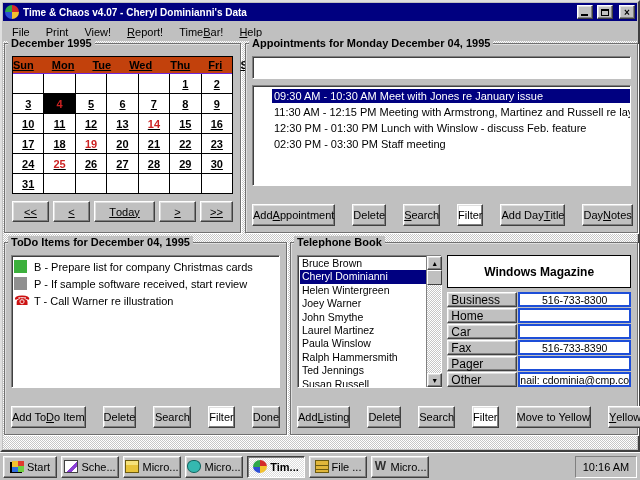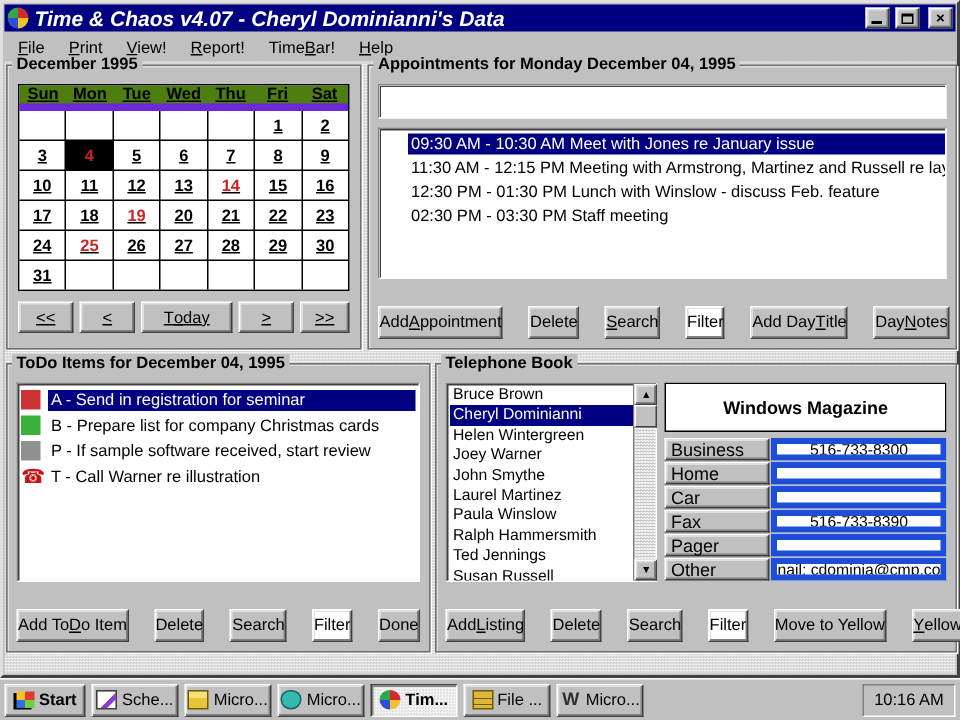--- a/index.html
+++ b/index.html
@@ -6,21 +6,21 @@
   html,body { background:#808080; }
   .screen { position:relative; width:640px; height:480px; overflow:hidden;
             font-family:"Liberation Sans", sans-serif; font-size:11px; color:#000; }
 
   
   .window { position:absolute; left:0; top:0; width:640px; height:452px;
             background:#c0c0c0;
             border:2px solid; border-color:#dfdfdf #404040 #404040 #dfdfdf; }
   .titlebar { height:18px; margin:1px; background:#000080; color:#fff;
               display:flex; align-items:center; padding:0 2px; gap:4px; }
-  .titlebar .title { font-weight:bold; font-size:14px; flex:1; white-space:nowrap; overflow:hidden;font-style:italic; }
+  .titlebar .title { font-weight:bold; font-size:10px; flex:1; white-space:nowrap; overflow:hidden; }
   .app-icon { width:14px; height:14px; border-radius:50%;
               background:conic-gradient(#d42a2a 0 25%, #f2c12e 0 50%, #2e4fd4 0 75%, #2ea84a 0); }
   .wb { width:16px; height:14px; background:#c0c0c0; position:relative;
         border:1px solid; border-color:#fff #404040 #404040 #fff;
         box-shadow:inset -1px -1px 0 #808080, inset 1px 1px 0 #dfdfdf;
         display:flex; align-items:center; justify-content:center;
         font-size:10px; font-weight:bold; color:#000; }
   .wb-close { margin-left:2px; }
   .mingl { position:absolute; left:3px; bottom:2px; width:7px; height:2px; background:#000; }
   .maxgl { width:8px; height:7px; border:1px solid #000; border-top:2px solid #000; }
@@ -45,21 +45,21 @@
          height:22px; cursor:default; }
   .btn.white { background:#fff; }
   .sunken { background:#fff; border:1px solid; border-color:#808080 #fff #fff #808080;
             box-shadow:inset 1px 1px 0 #404040; }
 
   
   #grp-calendar { left:1px; top:2px; width:237px; height:190px; padding:12px 7px 6px 7px;
                   display:flex; flex-direction:column;text-decoration:underline; }
   .cal { border:1px solid #000; background:#fff; }
   .cal-head { display:grid; grid-template-columns:repeat(7,1fr); height:17px;
-              border-bottom:5px solid #6d28d9; background:#4d7c0f; }
+              border-bottom:1px solid #6d28d9; background:#c2410c;gap:18px; }
   .cal-head span { display:flex; align-items:center; justify-content:center; font-weight:bold; }
   .cal-grid { display:grid; grid-template-columns:repeat(7,1fr); grid-auto-rows:19px;
               gap:1px; background:#000; }
   .cc { background:#fff; display:flex; align-items:center; justify-content:center;
         font-weight:bold; font-size:11px; }
   .cc.sel { background:#000; color:#cc2222; }
   .cc.red { color:#cc2222; }
   .cal-nav { display:flex; gap:4px; margin-top:7px; }
   .cal-nav .btn { height:21px; }
 
@@ -99,31 +99,31 @@
   .sb-btn { width:15px; height:14px; font-size:7px; flex:none; }
   .sb-thumb { width:15px; height:15px; flex:none; background:#c0c0c0;
               border:1px solid; border-color:#fff #404040 #404040 #fff; }
   .sb-fill { flex:1; }
   .details { flex:1; display:flex; flex-direction:column; }
   .wm-box { height:40px; border:1px solid #000; background:#fff; margin-bottom:4px;
             display:flex; align-items:center; justify-content:center;
             font-weight:bold; font-size:12px; }
   .frow { display:flex; height:15px; margin-bottom:1px; gap:1px; }
   .fld-btn { width:70px; height:15px; justify-content:flex-start; padding-left:3px; font-size:12px; flex:none; }
-  .fval { flex:1; background:#fff; border:4px solid #1d4ed8; display:flex; align-items:center;
-          justify-content:center; font-size:10.5px; white-space:nowrap; overflow:hidden;text-decoration:underline; }
+  .fval { flex:1; background:#fff; border:2px solid #1d4ed8; display:flex; align-items:center;
+          justify-content:center; font-size:10.5px; white-space:nowrap; overflow:hidden; }
   .fval.left { justify-content:flex-start; }
 
   
   .taskbar { position:absolute; left:0; top:452px; width:640px; height:28px;
              background:#c0c0c0; border-top:1px solid #fff; display:flex;
              align-items:center; padding:0 3px; gap:4px; }
   .task { height:22px; padding:0 4px; display:flex; align-items:center; gap:3px;
           overflow:hidden; }
-  .task-start { width:54px; font-weight:bold; }
+  .task-start { width:54px; font-weight:normal; }
   .task-app { width:58px; }
   .task.active { border-color:#404040 #fff #fff #404040;
                  box-shadow:inset 1px 1px 0 #808080;
                  background:conic-gradient(#fff 0 25%, #dcdcdc 0 50%, #fff 0 75%, #dcdcdc 0) 0 0/2px 2px;
                  font-weight:bold; }
   .ti { width:14px; height:13px; flex:none; }
   .ic-flag { background:conic-gradient(#e03a2f 0 25%, #6fcf3f 0 50%, #2f6fe0 0 75%, #f2c12e 0);
              box-shadow:-2px 1px 0 #000; width:12px; height:11px; margin-left:2px; }
   .ic-sched { background:linear-gradient(135deg, #fff 55%, #8a3fd4 56%, #8a3fd4 75%, #fff 76%);
               border:1px solid #404040; }
@@ -298,24 +298,20 @@
               <span class="u">N</span>
               <span>otes</span>
             </button>
         </div>
       </div>
 
       <div class="group" id="grp-todo">
         <span class="group-label">ToDo Items for December 04, 1995</span>
         <div class="sunken todolist">
           <div class="trow">
-            <span class="sw sw-red"></span>
-            <span class="ttext hl">A - Send in registration for seminar</span>
-          </div>
-          <div class="trow">
             <span class="sw sw-green"></span>
             <span class="ttext">B - Prepare list for company Christmas cards</span>
           </div>
           <div class="trow">
             <span class="sw sw-gray"></span>
             <span class="ttext">P - If sample software received, start review</span>
           </div>
           <div class="trow">
             <span class="todo-tel">☎</span>
             <span class="ttext">T - Call Warner re illustration</span>

